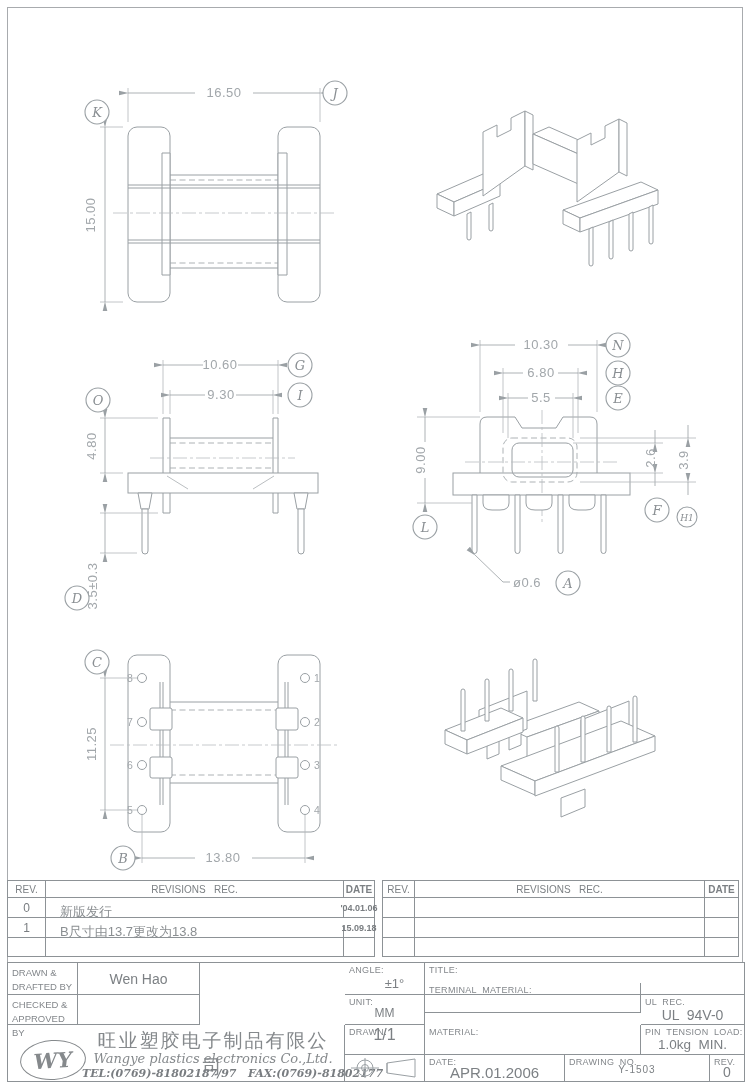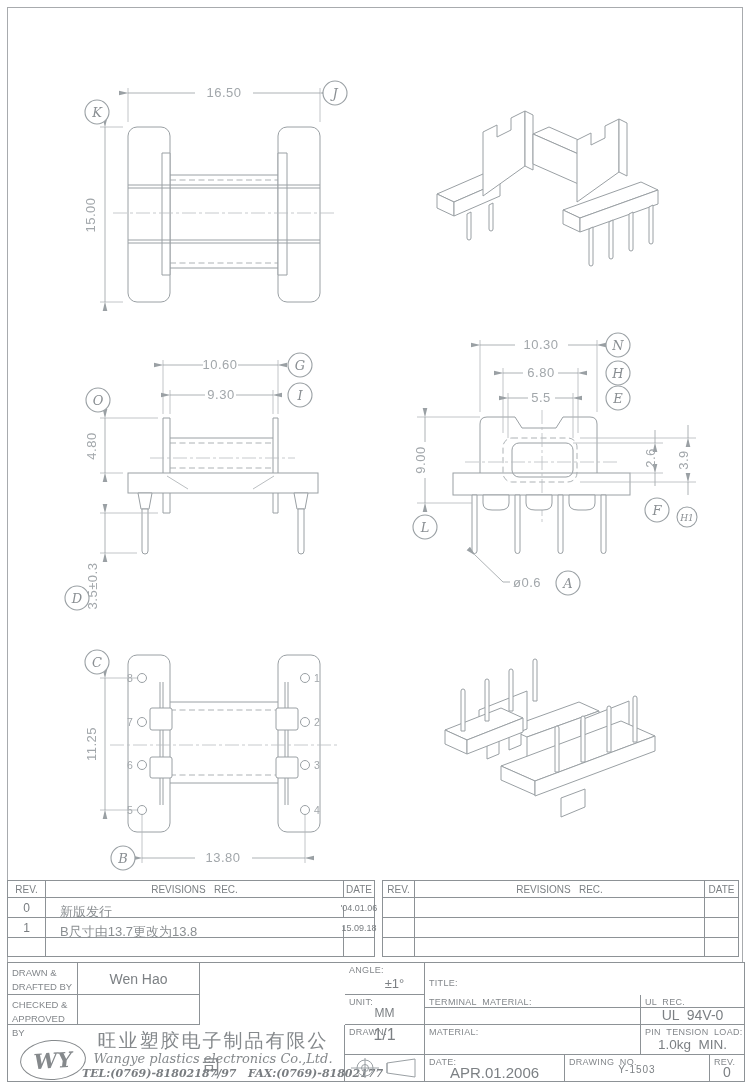--- a/index.html
+++ b/index.html
@@ -20,21 +20,21 @@
   .bc{fill:#ffffff;stroke:#9aa0a4;stroke-width:1.1;}
   .bl{fill:#8a8f93;font:italic 13px "DejaVu Serif",serif;}
   .bls{fill:#8a8f93;font:italic 9px "DejaVu Serif",serif;}
   .pn{fill:#a2a7ab;font:10.5px "Liberation Sans",sans-serif;}
   
   .revtbl{position:absolute;border:1px solid #8d9296;box-sizing:border-box;background:#fff;}
   .rrow{display:flex;box-sizing:border-box;border-bottom:1px solid #8d9296;}
   .rrow:last-child{border-bottom:none;}
   .rcell{box-sizing:border-box;border-right:1px solid #8d9296;display:flex;
          align-items:center;color:#797d81;}
-  .rcell:last-child{border-right:none;}
+  .rcell:last-child{border-right:none;font-weight:bold;}
   .rc-c{justify-content:center;}
   .rc-l{justify-content:flex-start;padding-left:14px;margin-top:8px;}
   .hd{font-size:10px;color:#7c8084;}
   .tblock{position:absolute;left:7px;top:962px;width:738px;height:120px;
           border:1px solid #8d9296;box-sizing:border-box;background:#fff;}
   .tcell{position:absolute;box-sizing:border-box;color:#797d81;}
   .br{border-right:1px solid #8d9296;}
   .bb{border-bottom:1px solid #8d9296;}
   .lbl{position:absolute;top:2px;left:4px;font-size:9px;color:#83878b;
        letter-spacing:0.3px;white-space:pre;}
@@ -347,36 +347,36 @@
       <div>DRAWN &amp;</div>
       <div>DRAFTED BY</div>
     </div>
     <div class="tcell br bb" style="left:70px;top:0;width:122px;height:32px">
       <div class="val" style="top:8px;font-size:14px">Wen Hao</div>
     </div>
     <div class="tcell br bb" style="left:337px;top:0;width:80px;height:32px">
       <div class="lbl">ANGLE:</div>
       <div class="val" style="top:13px;left:20px;font-size:13px">±1°</div>
     </div>
-    <div class="tcell bb" style="left:417px;top:13px;width:319px;height:32px">
+    <div class="tcell bb" style="left:417px;top:0;width:319px;height:32px">
       <div class="lbl">TITLE:</div>
     </div>
 
     <div class="tcell br bb two" style="left:0;top:32px;width:70px;height:30px">
       <div>CHECKED &amp;</div>
       <div>APPROVED BY</div>
     </div>
     <div class="tcell br bb" style="left:70px;top:32px;width:122px;height:30px">
       <div class="val" style="top:7px;font-size:14px"></div>
     </div>
     <div class="tcell br bb" style="left:337px;top:32px;width:80px;height:30px">
       <div class="lbl">UNIT:</div>
       <div class="val" style="top:11px;font-size:12px">MM</div>
     </div>
-    <div class="tcell br bb" style="left:417px;top:32px;width:216px;height:30px">
+    <div class="tcell br bb" style="left:417px;top:20px;width:216px;height:30px">
       <div class="lbl">TERMINAL  MATERIAL:</div>
     </div>
     <div class="tcell bb" style="left:633px;top:32px;width:103px;height:30px">
       <div class="lbl">UL  REC.</div>
       <div class="val" style="top:12px;font-size:14px">UL  94V-0</div>
     </div>
 
     <div class="tcell br" style="left:0;top:62px;width:337px;height:56px">
       <div class="logo">WY</div>
       <div class="cn">旺业塑胶电子制品有限公司</div>

